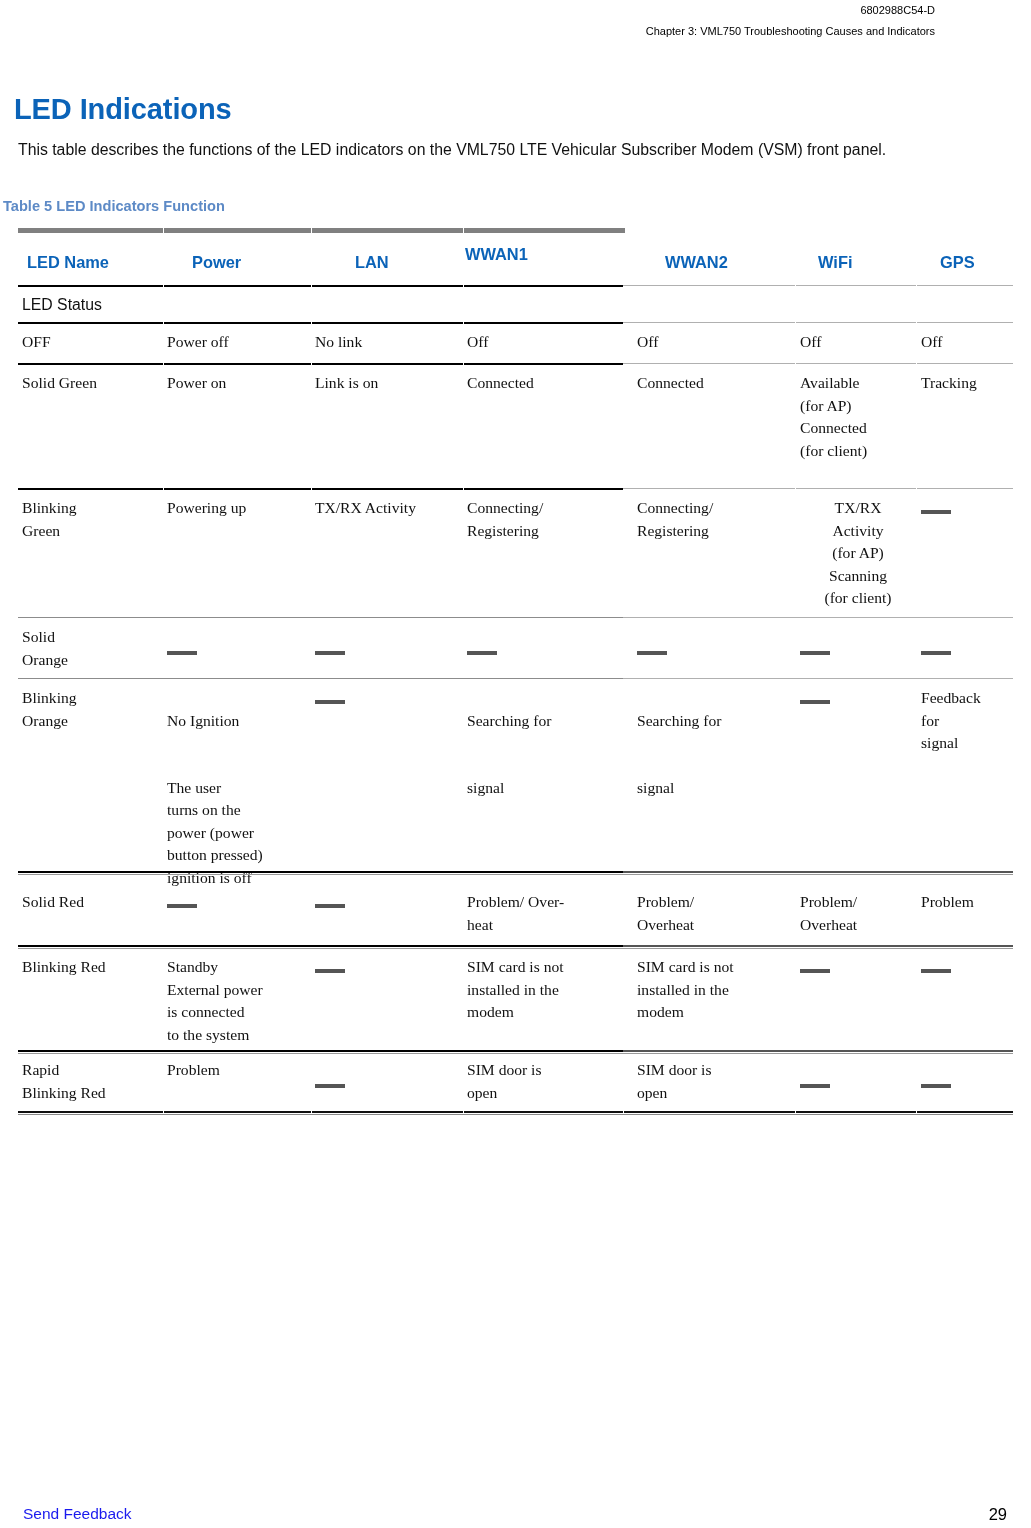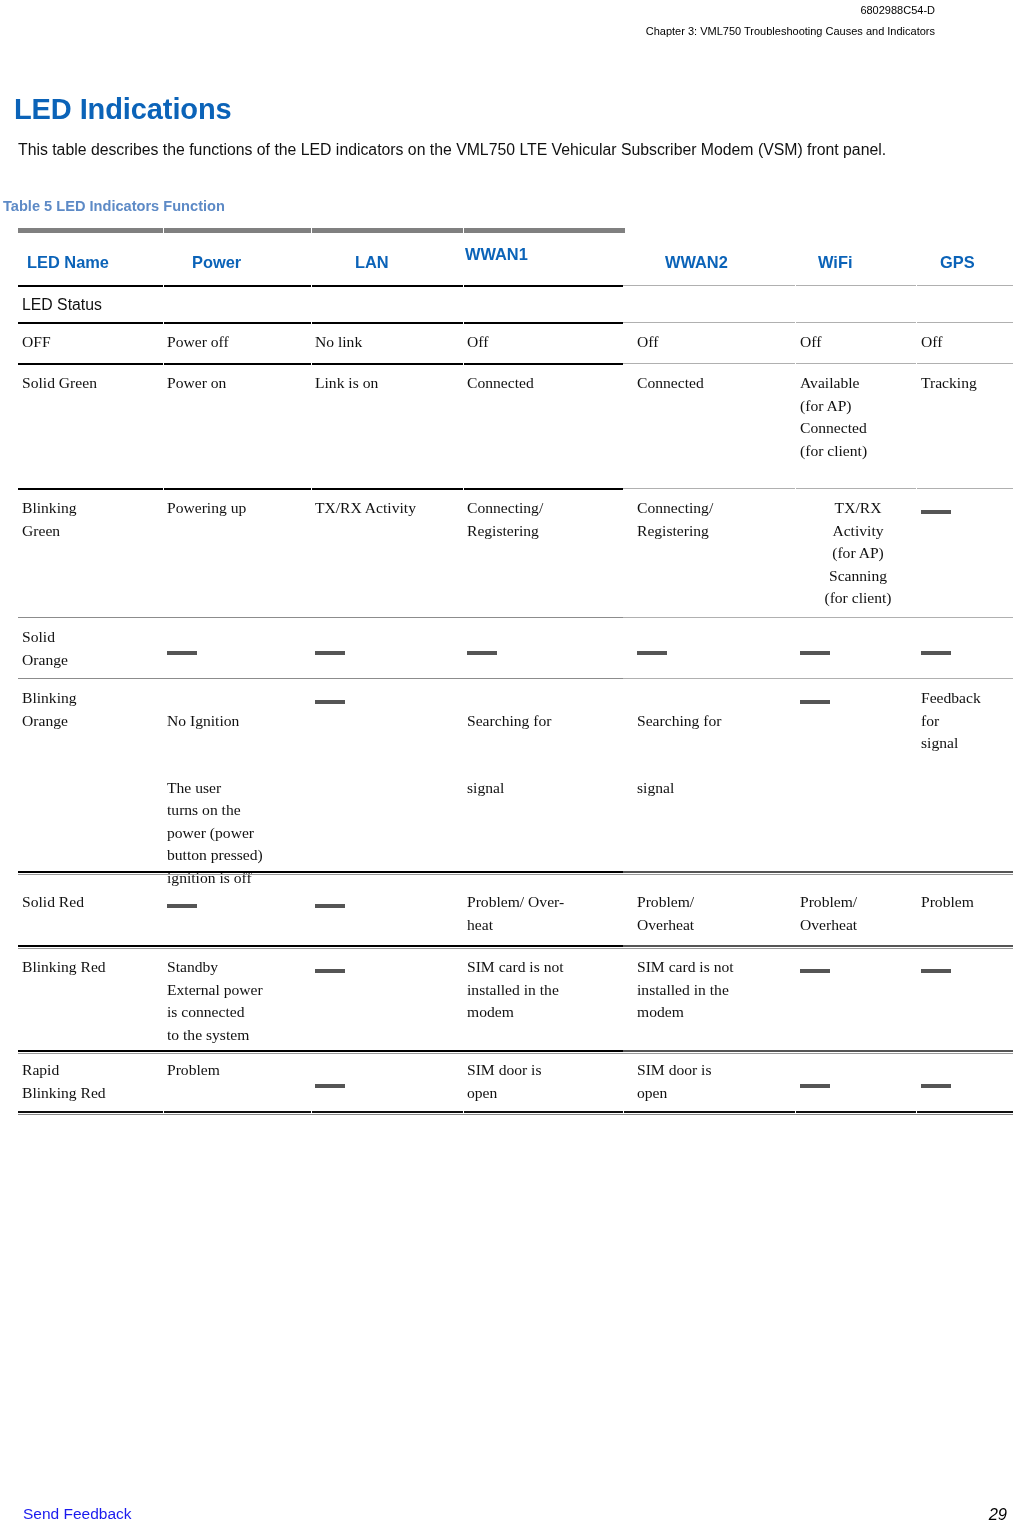--- a/index.html
+++ b/index.html
@@ -237,21 +237,20 @@
     color: #1a1aee;
     text-decoration: none;
     margin-left: 9px;
   }
   .footer-page {
     position: absolute;
     right: 24px;
     top: 1505px;
     font-size: 16.5px;
     color: #000;
-    font-style: italic;
   }
 </style>
 </head>
 <body>
 
 <div class="page-header">
   <span class="doc-number">6802988C54-D</span>
   <span class="chapter-line">Chapter 3:  VML750 Troubleshooting Causes and Indicators</span>
 </div>
 

